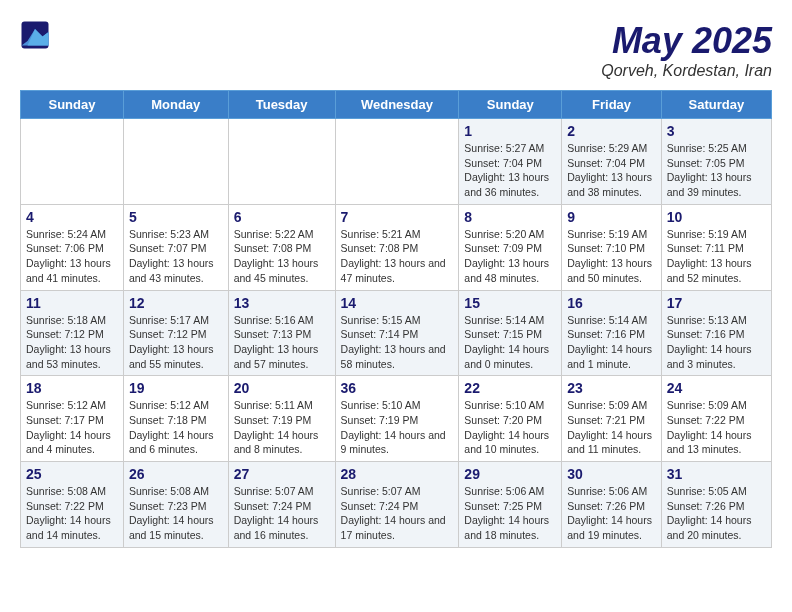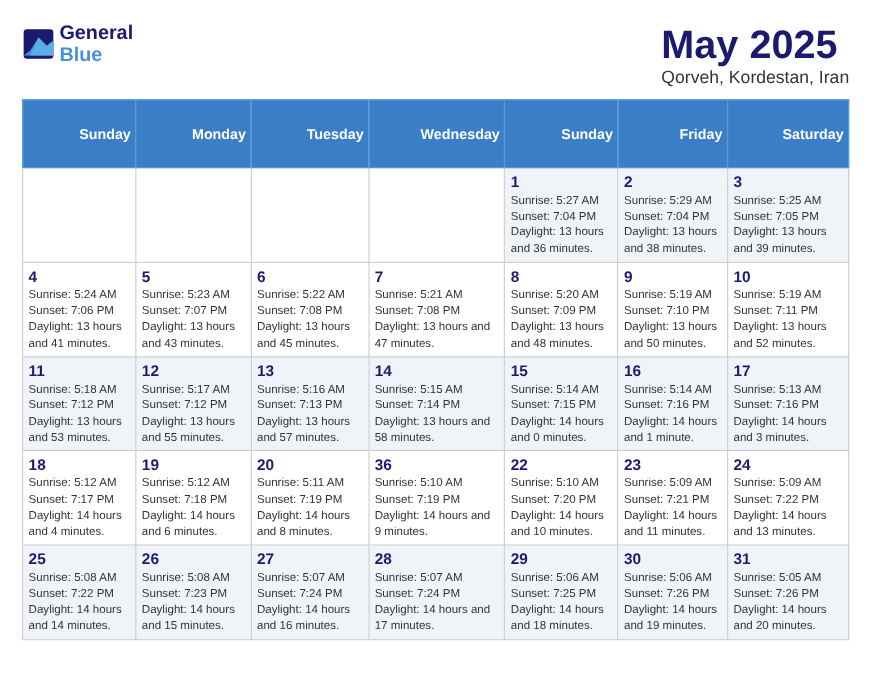--- a/index.html
+++ b/index.html
@@ -28,42 +28,44 @@
     }
     .logo-text span {
       color: #4a90d9;
     }
     .logo-icon {
       width: 30px;
       height: 30px;
       margin-right: 4px;
     }
     .title-block {
+      text-align: right;
+      font-style: italic;
     }
     .month-title {
       font-size: 36px;
       font-weight: bold;
       color: #1a1a6e;
     }
     .subtitle {
       font-size: 16px;
       color: #333;
     }
     table {
       width: 100%;
       border-collapse: collapse;
       font-size: 11px;
     }
     thead tr {
       background-color: #3a7ec8;
       color: #fff;
     }
     thead th {
-      padding: 23px 4px;
-      text-align: right;
+      padding: 6px 4px;
+      text-align: center;
       font-weight: bold;
       font-size: 13px;
       border: 1px solid #5a9ed8;
     }
     tbody tr {
       vertical-align: top;
     }
     tbody tr:nth-child(odd) {
       background-color: #f0f4f8;
     }
@@ -95,24 +97,20 @@
 </head>
 <body>
 
 <div class="header">
   <div class="logo">
     <svg class="logo-icon" viewBox="0 0 40 40">
       <rect x="2" y="2" width="36" height="36" rx="4" fill="#1a1a6e"></rect>
       <polygon points="10,28 20,12 30,22 38,16 38,34 2,34" fill="#4a90d9"></polygon>
       <polygon points="20,12 30,22 38,16 38,34 10,34" fill="#5aaee8"></polygon>
     </svg>
-    <div class="logo-text">
-      <div>General</div>
-      <div><span>Blue</span></div>
-    </div>
   </div>
   <div class="title-block">
     <div class="month-title">May 2025</div>
     <div class="subtitle">Qorveh, Kordestan, Iran</div>
   </div>
 </div>
 
 <table>
   <thead>
     <tr>

